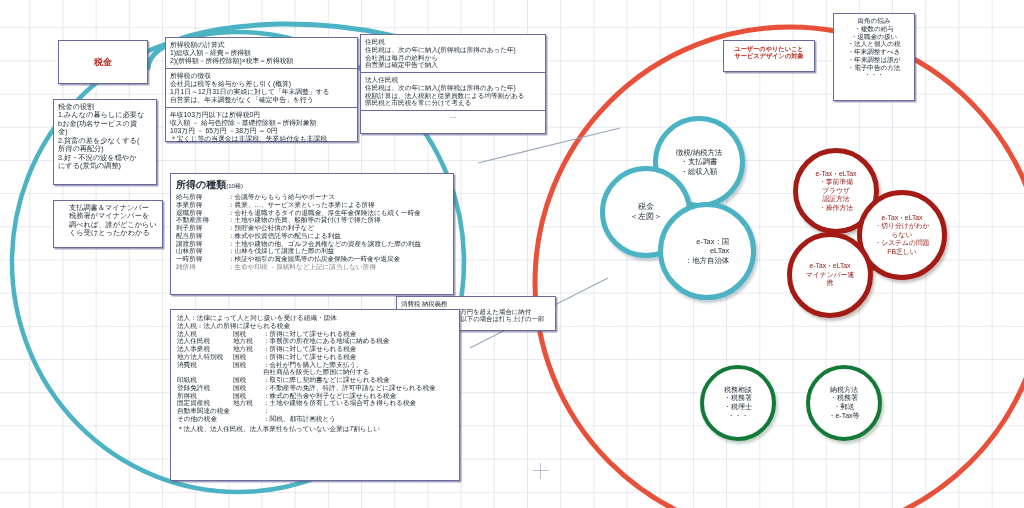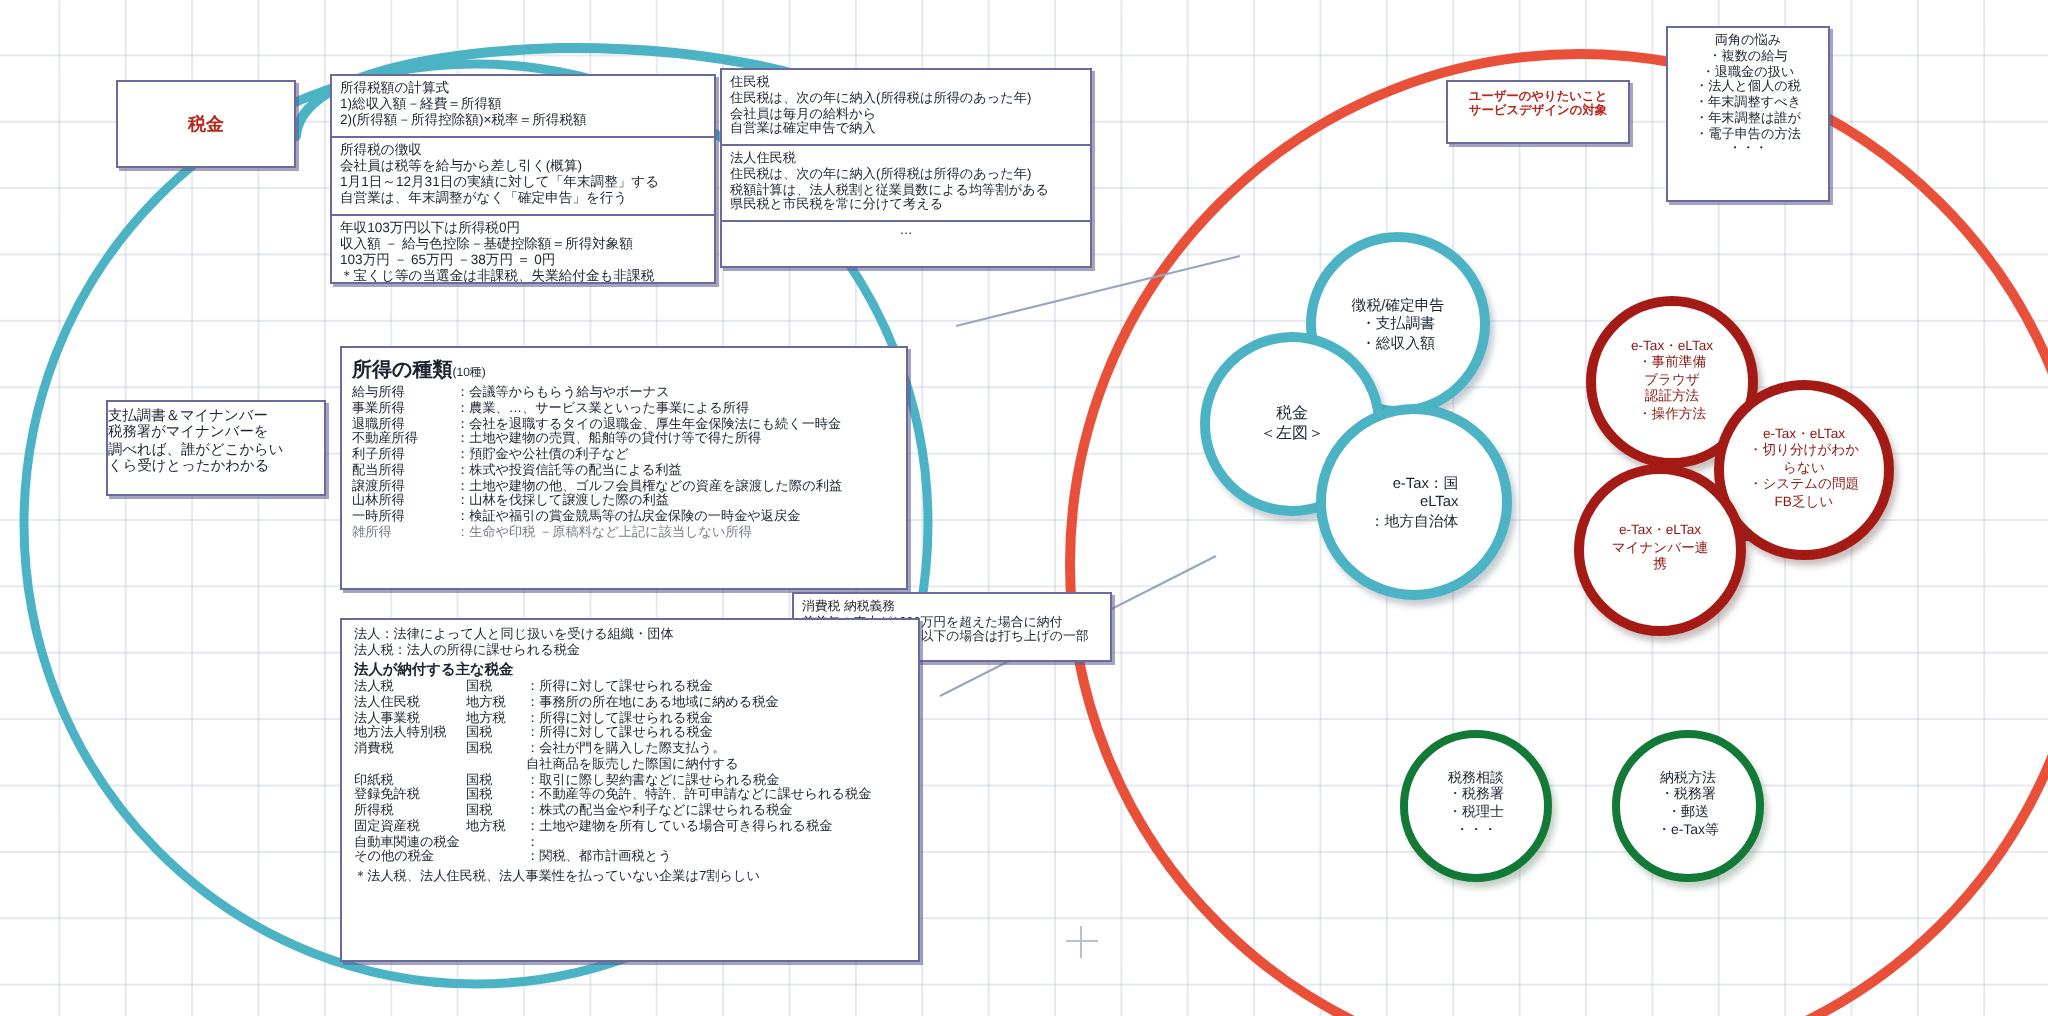--- a/index.html
+++ b/index.html
@@ -60,22 +60,32 @@
     <path d="M663,268 L672,268" stroke="#4bb3c4" stroke-width="5"></path>
 
     <path d="M884,219 L899,219" stroke="#a41b15" stroke-width="5"></path>
     <path d="M866,268 L880,268" stroke="#a41b15" stroke-width="5"></path>
   </svg>
 
   <div class="box center" style="left:58px;top:40px;width:90px;height:44px;display:flex;align-items:center;justify-content:center;">
     <span class="red" style="font-size:9px;">税金</span>
   </div>
 
-
-  <div class="box" style="left:53px;top:200px;width:110px;height:48px;padding:3px 0;font-size:7.2px;">
+  <div class="box" style="left:53px;top:99px;width:104px;height:86px;padding:3px 4px;font-size:7.2px;">
+    <span class="ln">税金の役割</span>
+    <span class="ln">1.みんなの暮らしに必要な</span>
+    <span class="ln">bお金(功名サービスの資</span>
+    <span class="ln">金)</span>
+    <span class="ln">2.貧富の差を少なくする(</span>
+    <span class="ln">所得の再配分)</span>
+    <span class="ln">3.好・不況の波を穏やか</span>
+    <span class="ln">にする(景気の調整)</span>
+  </div>
+
+  <div class="box" style="left:53px;top:200px;width:110px;height:48px;padding:3px 15px;font-size:7.2px;">
     <span class="ln">支払調書＆マイナンバー</span>
     <span class="ln">税務署がマイナンバーを</span>
     <span class="ln">調べれば、誰がどこからい</span>
     <span class="ln">くら受けとったかわかる</span>
   </div>
 
   <div class="box" style="left:165px;top:37px;width:193px;height:105px;font-size:6.8px;">
     <div class="seg">
       <span class="ln">所得税額の計算式</span>
       <span class="ln">1)総収入額－経費＝所得額</span>
@@ -133,21 +143,20 @@
 
   <div class="box" style="left:396px;top:296px;width:160px;height:35px;padding:3px 4px;font-size:6.4px;">
     <span class="ln">消費税 納税義務</span>
     <span class="ln">前前年の売上が1000万円を超えた場合に納付</span>
     <span class="ln">売り上げが1000万円以下の場合は打ち上げの一部</span>
   </div>
 
   <div class="box" style="left:170px;top:309px;width:290px;height:172px;padding:4px 6px;font-size:6.6px;">
     <span class="ln">法人：法律によって人と同じ扱いを受ける組織・団体</span>
     <span class="ln">法人税：法人の所得に課せられる税金</span>
-    <span class="ln b" style="font-size:7.2px;margin:1px 0;">法人が納付する主な税金</span>
     <div>
       <div class="ln"><span style="display:inline-block;width:56px;">法人税</span><span style="display:inline-block;width:30px;">国税</span><span>：所得に対して課せられる税金</span></div>
       <div class="ln"><span style="display:inline-block;width:56px;">法人住民税</span><span style="display:inline-block;width:30px;">地方税</span><span>：事務所の所在地にある地域に納める税金</span></div>
       <div class="ln"><span style="display:inline-block;width:56px;">法人事業税</span><span style="display:inline-block;width:30px;">地方税</span><span>：所得に対して課せられる税金</span></div>
       <div class="ln"><span style="display:inline-block;width:56px;">地方法人特別税</span><span style="display:inline-block;width:30px;">国税</span><span>：所得に対して課せられる税金</span></div>
       <div class="ln"><span style="display:inline-block;width:56px;">消費税</span><span style="display:inline-block;width:30px;">国税</span><span>：会社が門を購入した際支払う。</span></div>
       <div class="ln" style="padding-left:86px;"><span>自社商品を販売した際国に納付する</span></div>
       <div class="ln"><span style="display:inline-block;width:56px;">印紙税</span><span style="display:inline-block;width:30px;">国税</span><span>：取引に際し契約書などに課せられる税金</span></div>
       <div class="ln"><span style="display:inline-block;width:56px;">登録免許税</span><span style="display:inline-block;width:30px;">国税</span><span>：不動産等の免許、特許、許可申請などに課せられる税金</span></div>
       <div class="ln"><span style="display:inline-block;width:56px;">所得税</span><span style="display:inline-block;width:30px;">国税</span><span>：株式の配当金や利子などに課せられる税金</span></div>
@@ -169,21 +178,21 @@
     <span class="ln">・退職金の扱い</span>
     <span class="ln">・法人と個人の税</span>
     <span class="ln">・年末調整すべき</span>
     <span class="ln">・年末調整は誰が</span>
     <span class="ln">・電子申告の方法</span>
     <span class="ln">・・・</span>
   </div>
 
   <div class="circ teal" style="left:653px;top:116px;width:92px;height:92px;">
     <div class="t" style="font-size:7.4px;">
-      <div>徴税/確定申告</div>
+      <div>徴税/納税方法</div>
       <div>・支払調書</div>
       <div>・総収入額</div>
     </div>
   </div>
 
   <div class="circ teal" style="left:600px;top:166px;width:92px;height:92px;">
     <div class="t" style="font-size:8px;">
       <div>税金</div>
       <div>＜左図＞</div>
     </div>

